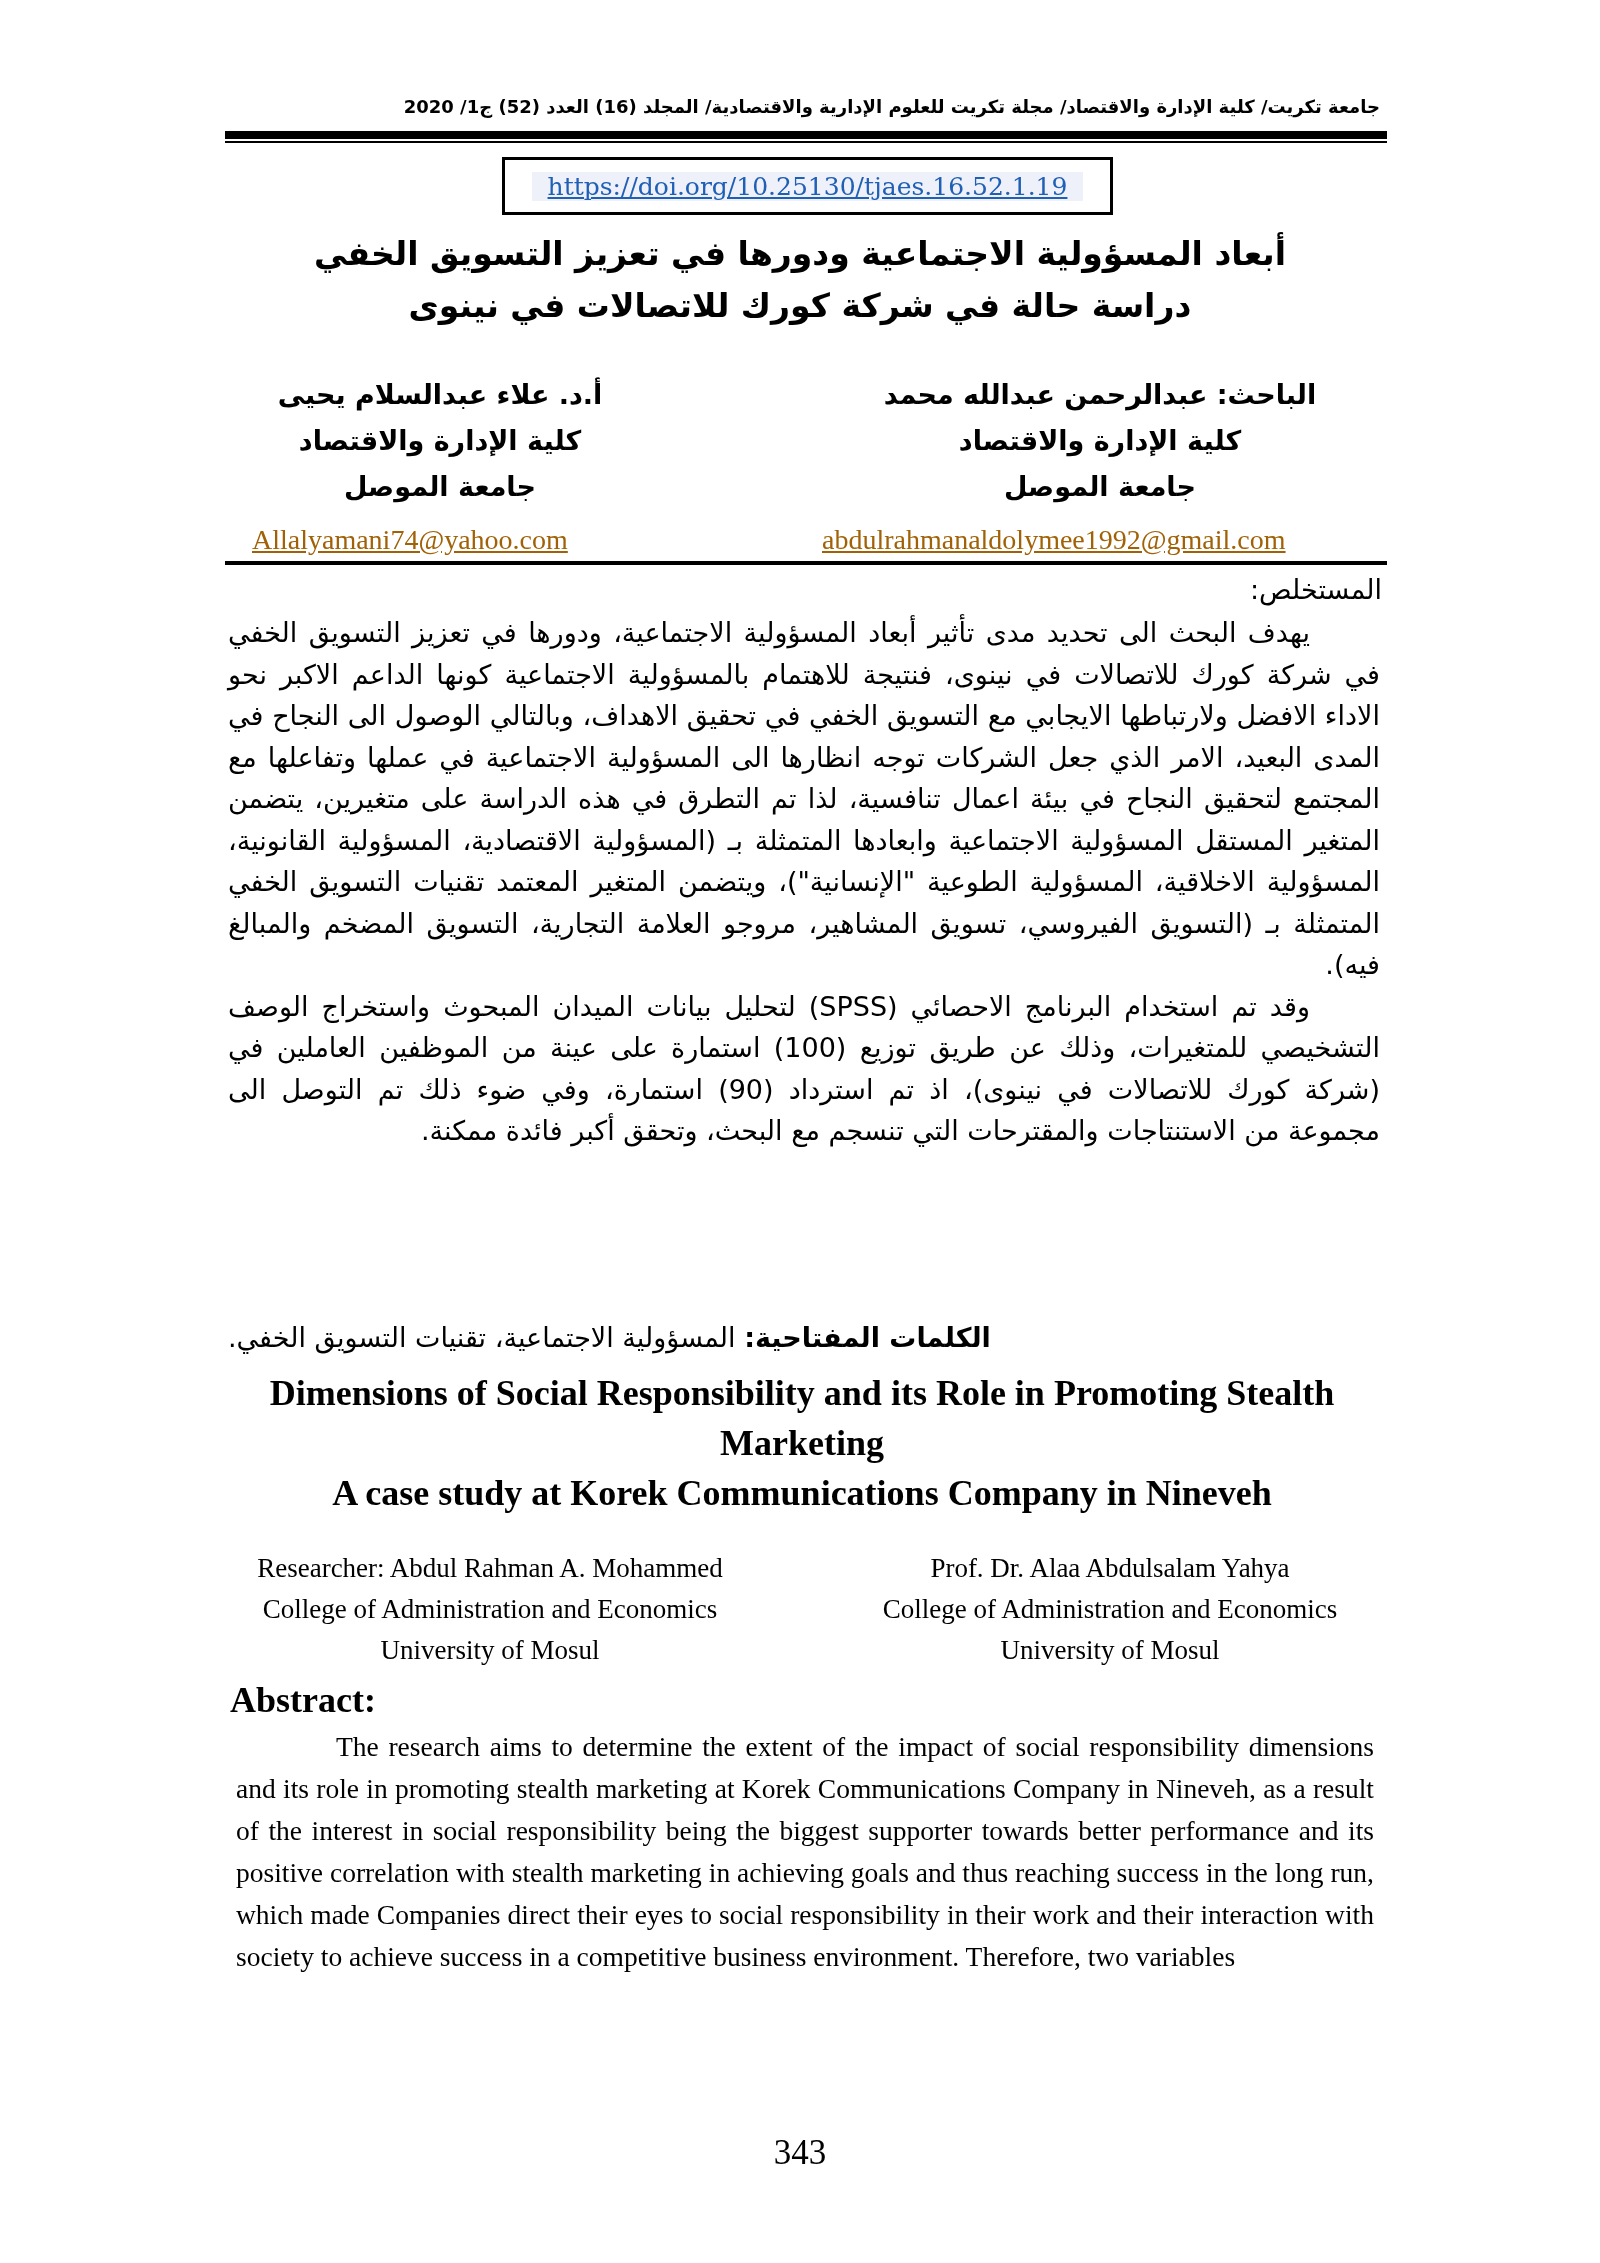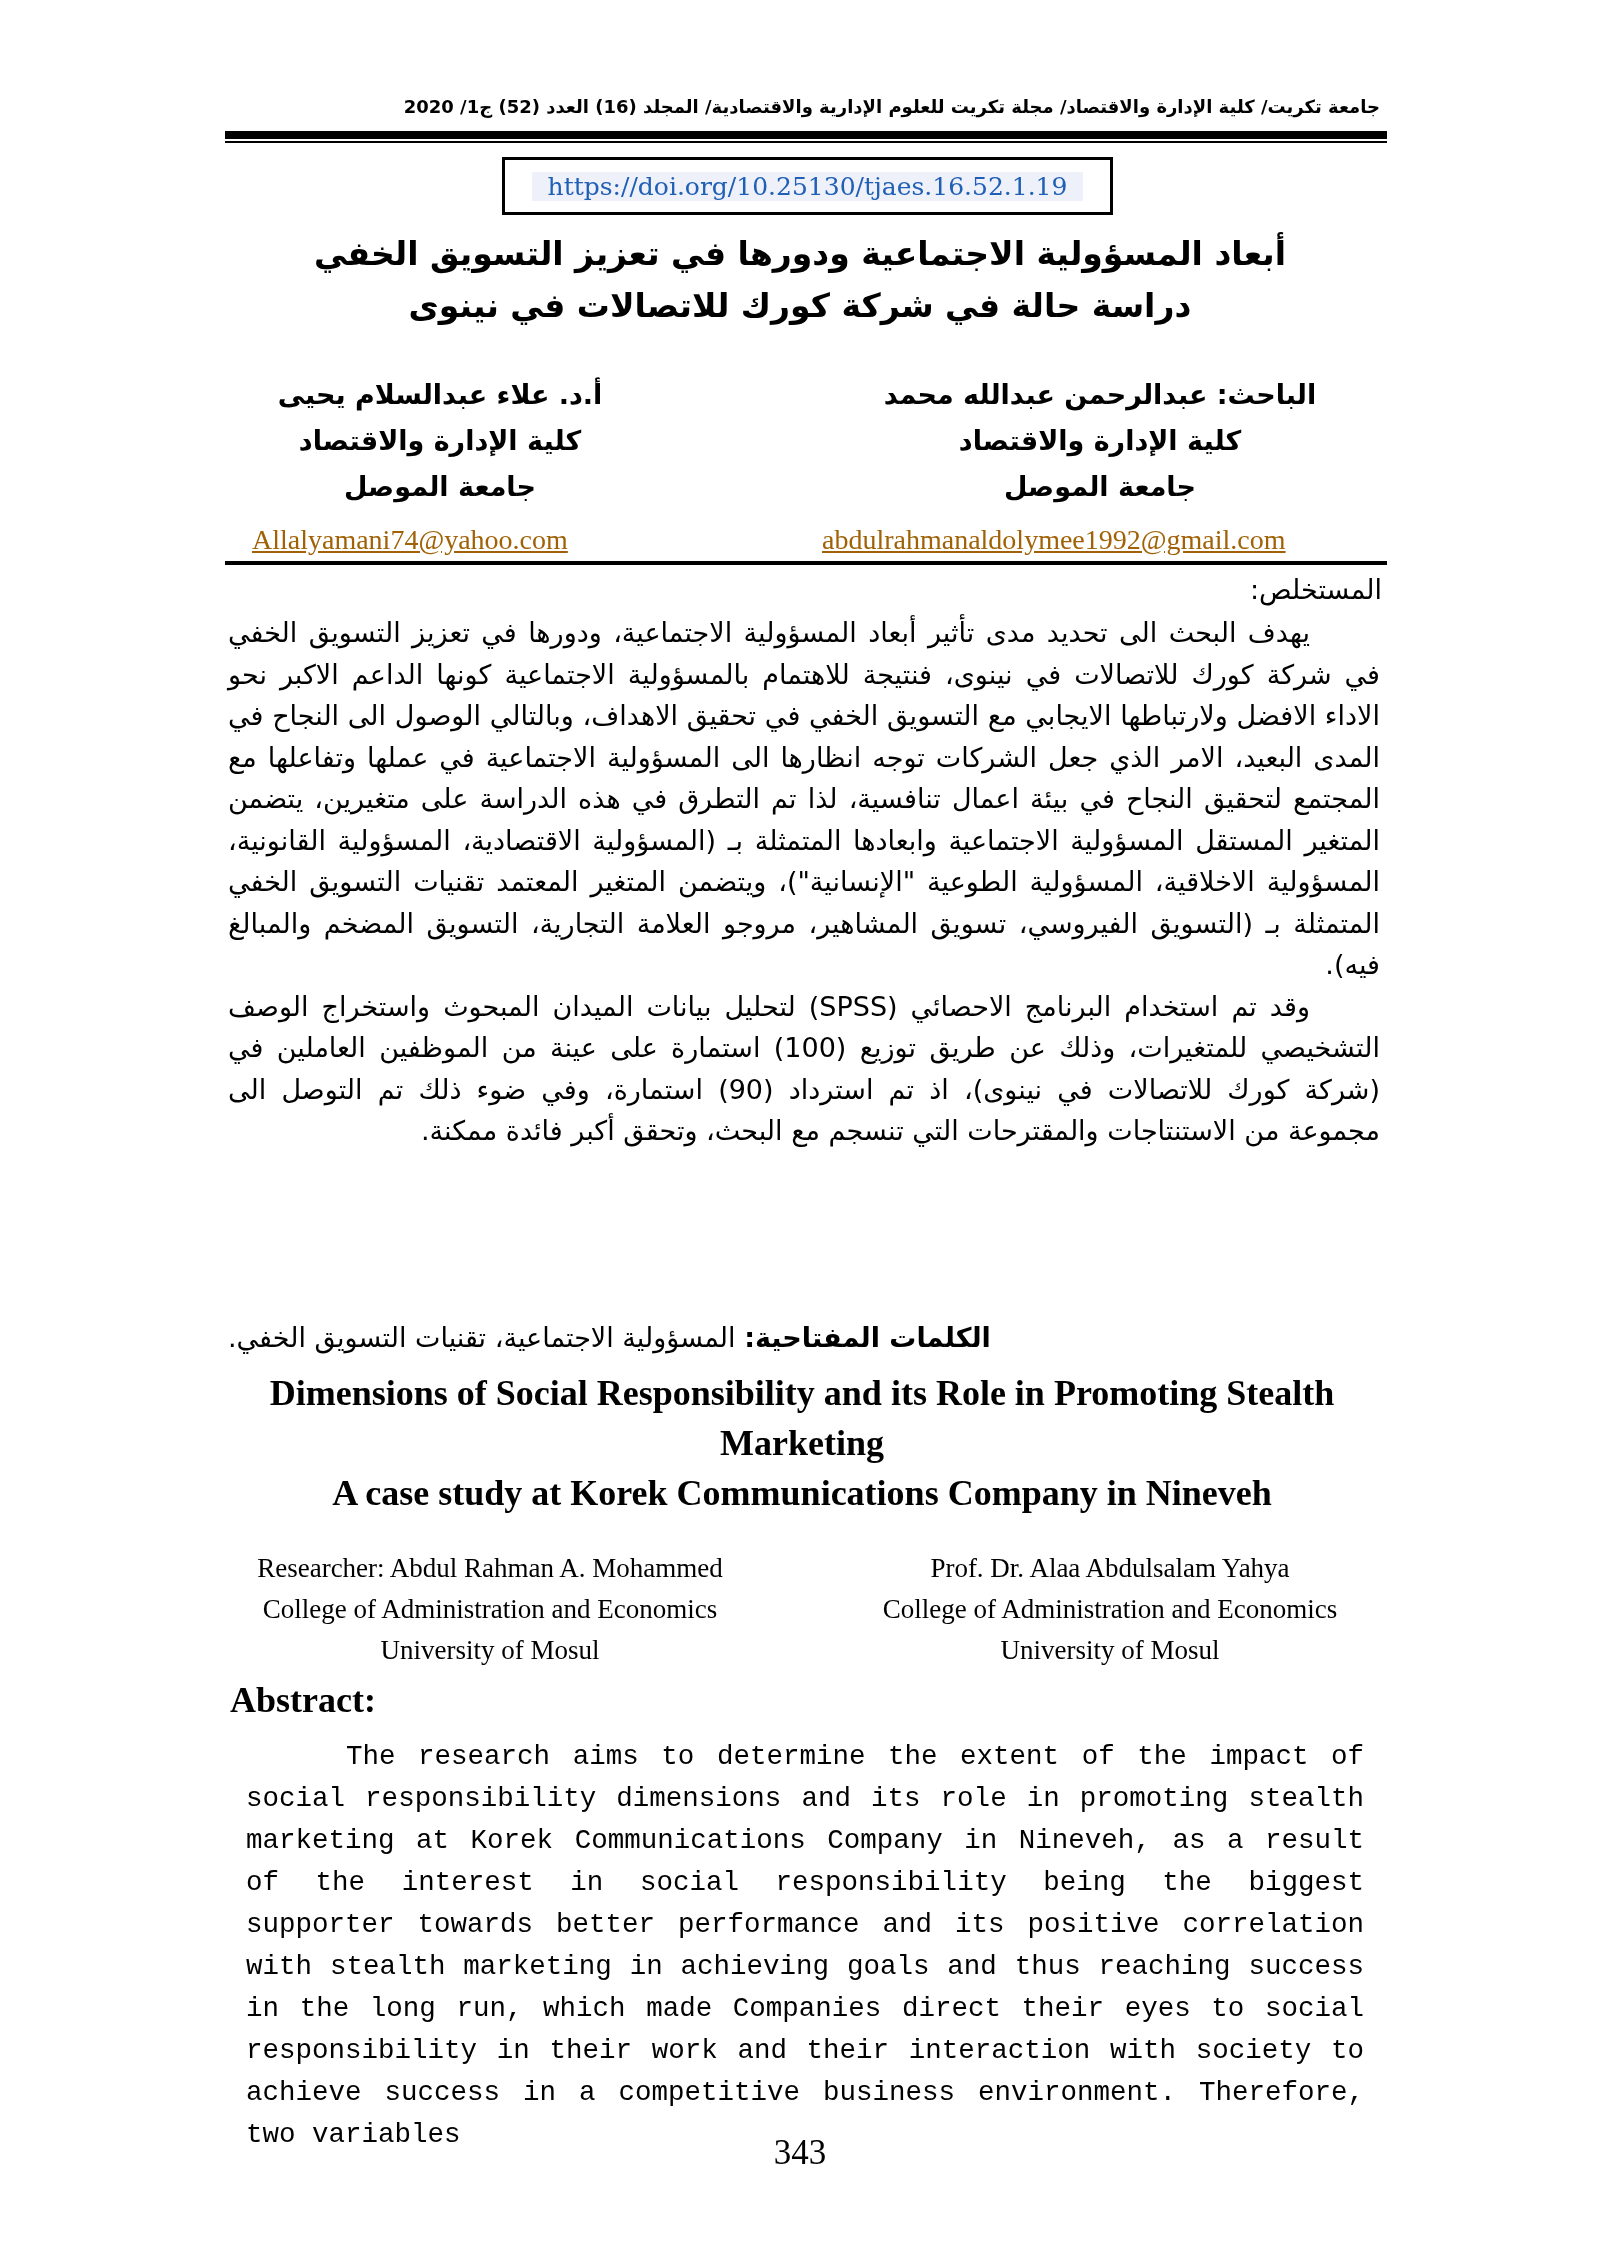--- a/index.html
+++ b/index.html
@@ -15,21 +15,21 @@
     .rule-thick { position: absolute; left: 225px; width: 1162px; top: 131px; height: 8px; background: #000; }
     .rule-thin { position: absolute; left: 225px; width: 1162px; top: 141px; height: 2px; background: #000; }
 
     .doi-box {
       position: absolute; left: 502px; top: 157px; width: 611px; height: 58px;
       border: 3px solid #000; box-sizing: border-box;
       display: flex; align-items: center; justify-content: center;
     }
     .doi-link {
       font-family: "DejaVu Serif", serif; font-size: 25px; color: #1f5fb4;
-      background: #eef0fa; padding: 0 16px;
+      text-decoration: underline; background: #eef0fa; padding: 0 16px;
     }
 
     .ar { direction: rtl; font-family: "DejaVu Sans", sans-serif; }
     .title-ar {
       position: absolute; left: 300px; width: 1000px; top: 228px;
       text-align: center; font-weight: bold; font-size: 33px; line-height: 52px;
     }
     .author-col {
       position: absolute; top: 372px; width: 520px; text-align: center;
       font-weight: bold; font-size: 27px; line-height: 46px;
@@ -73,21 +73,21 @@
 
     .abs-head-en {
       position: absolute; left: 230px; top: 1680px;
       font-family: "Liberation Serif", serif; font-weight: bold; font-size: 36px; line-height: 40px;
     }
     .abs-body-en {
       position: absolute; left: 230px; width: 1150px; top: 1720px;
       font-family: "Liberation Serif", serif; font-size: 27.5px; line-height: 42px;
       text-align: justify;
     }
-    .abs-body-en p { margin: 16px; text-indent: 100px; font-family: Liberation Mono, monospace; }
+    .abs-body-en p { margin: 6px; text-indent: 100px; }
 
     .page-number {
       position: absolute; left: 0; width: 1600px; top: 2133px; text-align: center;
       font-family: "Liberation Serif", serif; font-size: 35px; line-height: 40px;
     }
     .stack > div { display: block; }
   </style>
 </head>
 <body>
 

